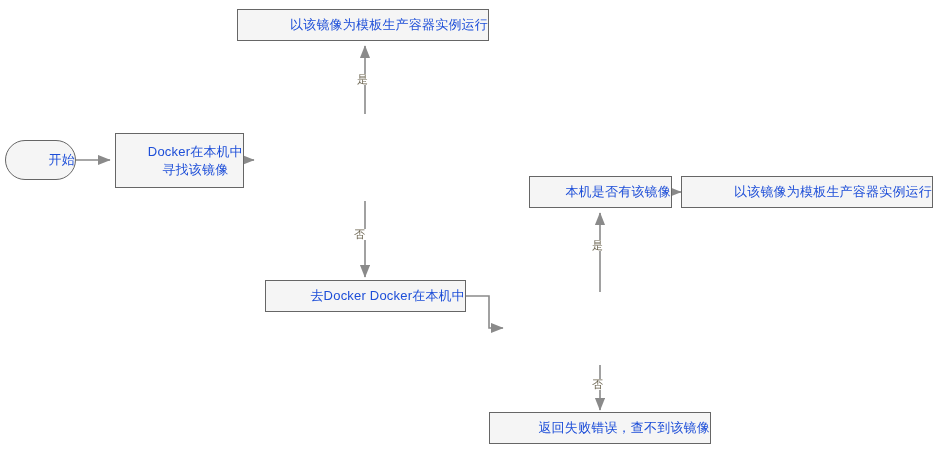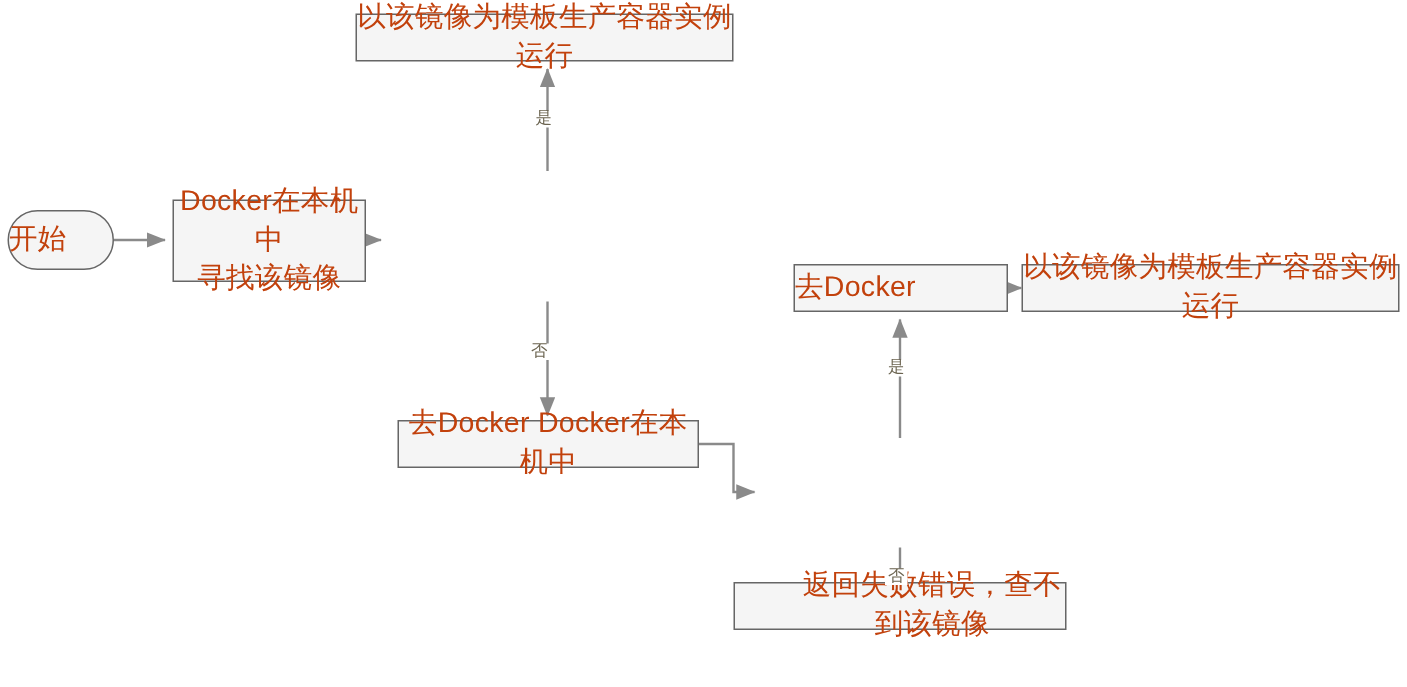--- a/index.html
+++ b/index.html
@@ -21,24 +21,24 @@
     top: 0;
     width: 938px;
     height: 458px;
     pointer-events: none;
   }
   .node {
     position: absolute;
     box-sizing: border-box;
     display: flex;
     align-items: center;
-    justify-content: flex-start;
+    justify-content: flex-end;
     text-align: center;
-    color: #c2410c;
-    font-size: 19px;
+    color: #1d4ed8;
+    font-size: 13px;
     line-height: 1.35;
     letter-spacing: 0.2px;
     white-space: pre-line;
   }
   .box {
     background: #f5f5f5;
     border: 1px solid #666666;
   }
   .stadium {
     background: #f5f5f5;
@@ -119,28 +119,28 @@
   <div class="node box" style="left:237px; top:9px; width:252px; height:32px;">
     <span>以该镜像为模板生产容器实例运行</span>
   </div>
 
   <div class="node box" style="left:265px; top:280px; width:201px; height:32px;">
     <span>去Docker Docker在本机中</span>
   </div>
 
 
   <div class="node box" style="left:529px; top:176px; width:143px; height:32px;">
-    <span>去Docker</span>
+    <span>本机是否有该镜像</span>
   </div>
 
   <div class="node box" style="left:681px; top:176px; width:252px; height:32px;">
     <span>以该镜像为模板生产容器实例运行</span>
   </div>
 
-  <div class="node box" style="left:489px; top:388px; width:222px; height:32px;padding-left:43px;">
+  <div class="node box" style="left:489px; top:412px; width:222px; height:32px;padding-left:43px;">
     <span>返回失败错误，查不到该镜像</span>
   </div>
 
   <div class="edge-label" style="left:355px; top:74px;">是</div>
 
   <div class="edge-label" style="left:352px; top:229px;">否</div>
 
   <div class="edge-label" style="left:590px; top:240px;">是</div>
 
   <div class="edge-label" style="left:590px; top:379px;">否</div>

